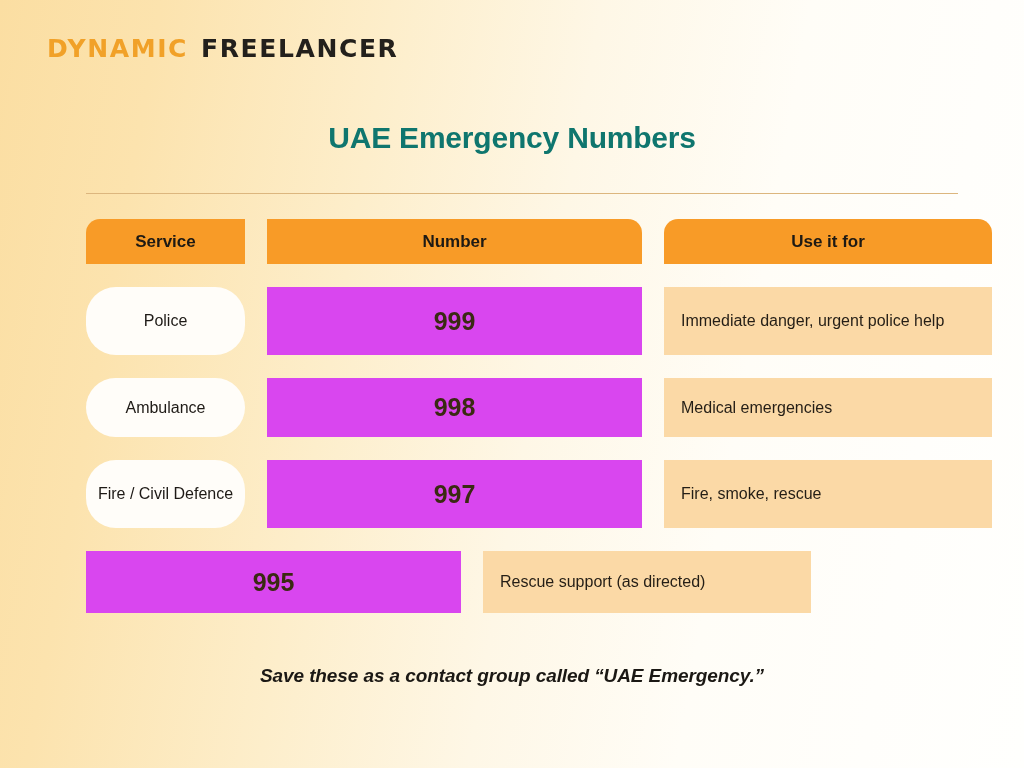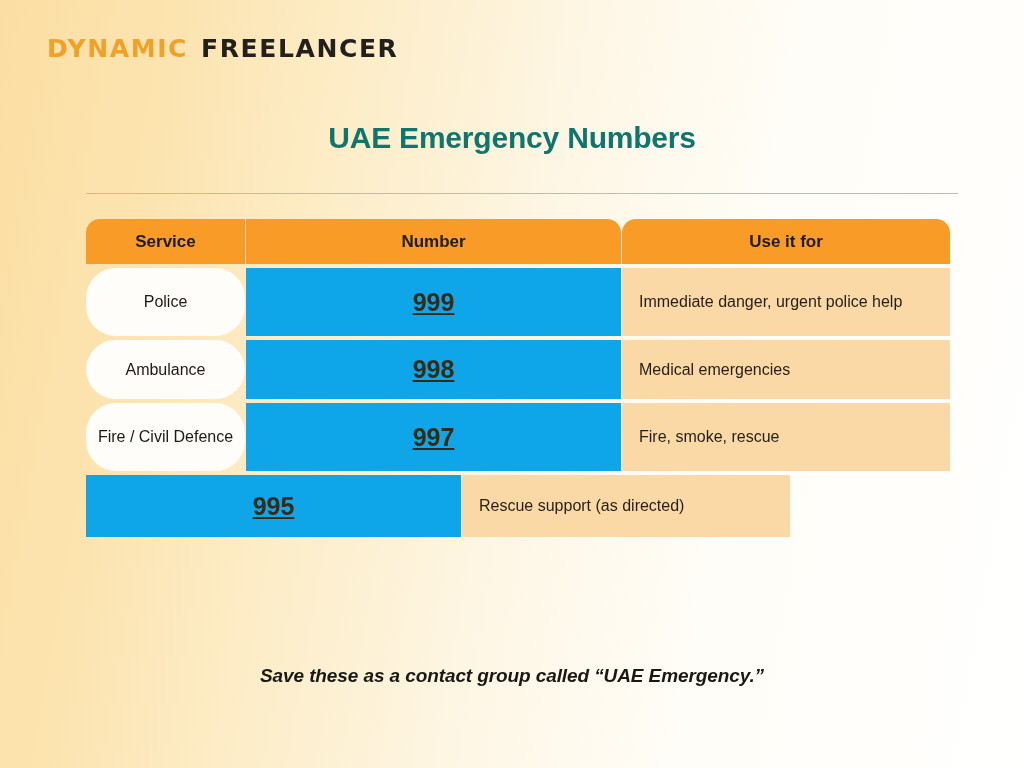--- a/index.html
+++ b/index.html
@@ -75,22 +75,22 @@
 
   
   .table {
     position: absolute;
     left: 86px;
     top: 219px;
     width: 872px;
   }
   .t-row {
     display: flex;
-    gap: 1px;
-    margin-bottom: 4px;
+    gap: 22px;
+    margin-bottom: 23px;
   }
   .c-service  { width: 159px; flex: 0 0 159px; }
   .c-number   { width: 375px; flex: 0 0 375px; }
   .c-usefor   { width: 328px; flex: 0 0 328px; }
 
   
   .t-head .cell {
     background: #F89B27;
     color: #1E1A14;
     font-size: 17px;
@@ -116,26 +116,25 @@
     background: #FFFDF9;
     border-radius: 30px;
     justify-content: center;
     text-align: center;
     font-size: 16px;
     color: #1E1A16;
     padding: 6px 10px;
     line-height: 1.25;
   }
   .t-body .c-number {
-    background: #0ea5e9;
+    background: #d946ef;
     justify-content: center;
     font-size: 25px;
     font-weight: bold;
     color: #3A2A12;
-    text-decoration: underline;
   }
   .t-body .c-usefor {
     background: #FBD9A6;
     justify-content: flex-start;
     padding: 12px 17px;
     font-size: 16px;
     color: #241E16;
     line-height: 1.32;
   }
   .row-h1 .cell { height: 68px; }

